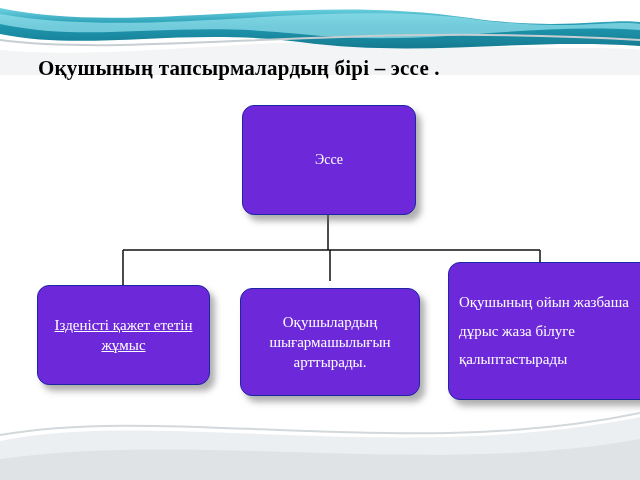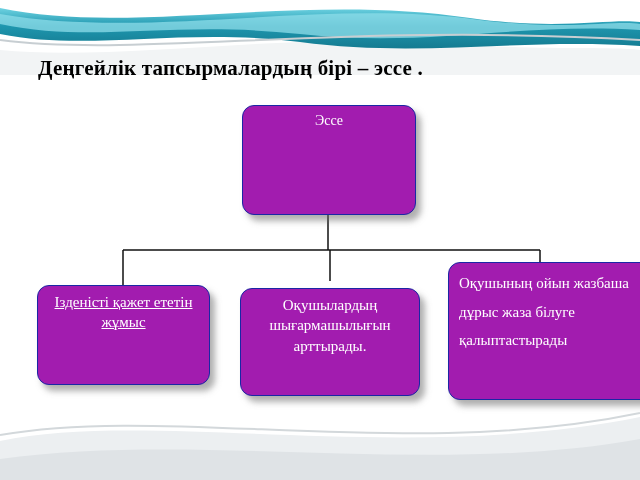--- a/index.html
+++ b/index.html
@@ -38,26 +38,26 @@
     letter-spacing: 0.2px;
     white-space: nowrap;
   }
   .connectors {
     position: absolute;
     top: 0;
     left: 0;
   }
   .node {
     position: absolute;
-    background: #a21caf;
+    background: #6d28d9;
     border: 1px solid #1a27a5;
     border-radius: 12px;
     color: #ffffff;
     display: flex;
-    align-items: flex-start;
+    align-items: center;
     justify-content: center;
     text-align: center;
     font-size: 15px;
     line-height: 1.35;
     padding: 6px 10px;
     box-sizing: border-box;
     box-shadow: 5px 6px 6px rgba(110,110,110,0.55);
   }
   .node-root {
     left: 242px;
@@ -103,21 +103,21 @@
         <stop offset="0.45" stop-color="#1e96ae"></stop>
         <stop offset="1" stop-color="#157b91"></stop>
       </linearGradient>
     </defs>
     <path d="M0,50 C120,62 300,30 460,44 C550,51 600,46 640,50 L640,75 L0,75 Z" fill="#f2f4f5"></path>
     <path d="M0,8 C130,36 300,-8 470,18 C560,31 610,18 640,22 L640,46 C520,38 420,58 300,42 C180,27 90,52 0,34 Z" fill="url(#tealGrad)"></path>
     <path d="M0,14 C150,40 320,-2 480,20 C570,31 615,20 640,24 L640,30 C520,22 430,48 300,34 C170,20 95,44 0,24 Z" fill="#8fdde9" opacity="0.75"></path>
     <path d="M0,40 C140,58 340,22 640,40" fill="none" stroke="#c7ced2" stroke-width="2"></path>
   </svg>
 
-  <h1 class="slide-title">Деңгейлік тапсырмалардың бірі – эссе .</h1>
+  <h1 class="slide-title">Оқушының тапсырмалардың бірі – эссе .</h1>
 
   <svg class="connectors" width="640" height="480" viewBox="0 0 640 480" aria-hidden="true">
     <path d="M328,215 L328,250" stroke="#111111" stroke-width="1.5" fill="none"></path>
     <path d="M123,250 L540,250" stroke="#111111" stroke-width="1.5" fill="none"></path>
     <path d="M123,250 L123,286" stroke="#111111" stroke-width="1.5" fill="none"></path>
     <path d="M330,250 L330,281" stroke="#111111" stroke-width="1.5" fill="none"></path>
     <path d="M540,250 L540,263" stroke="#111111" stroke-width="1.5" fill="none"></path>
   </svg>
 
   <div class="node node-root">

